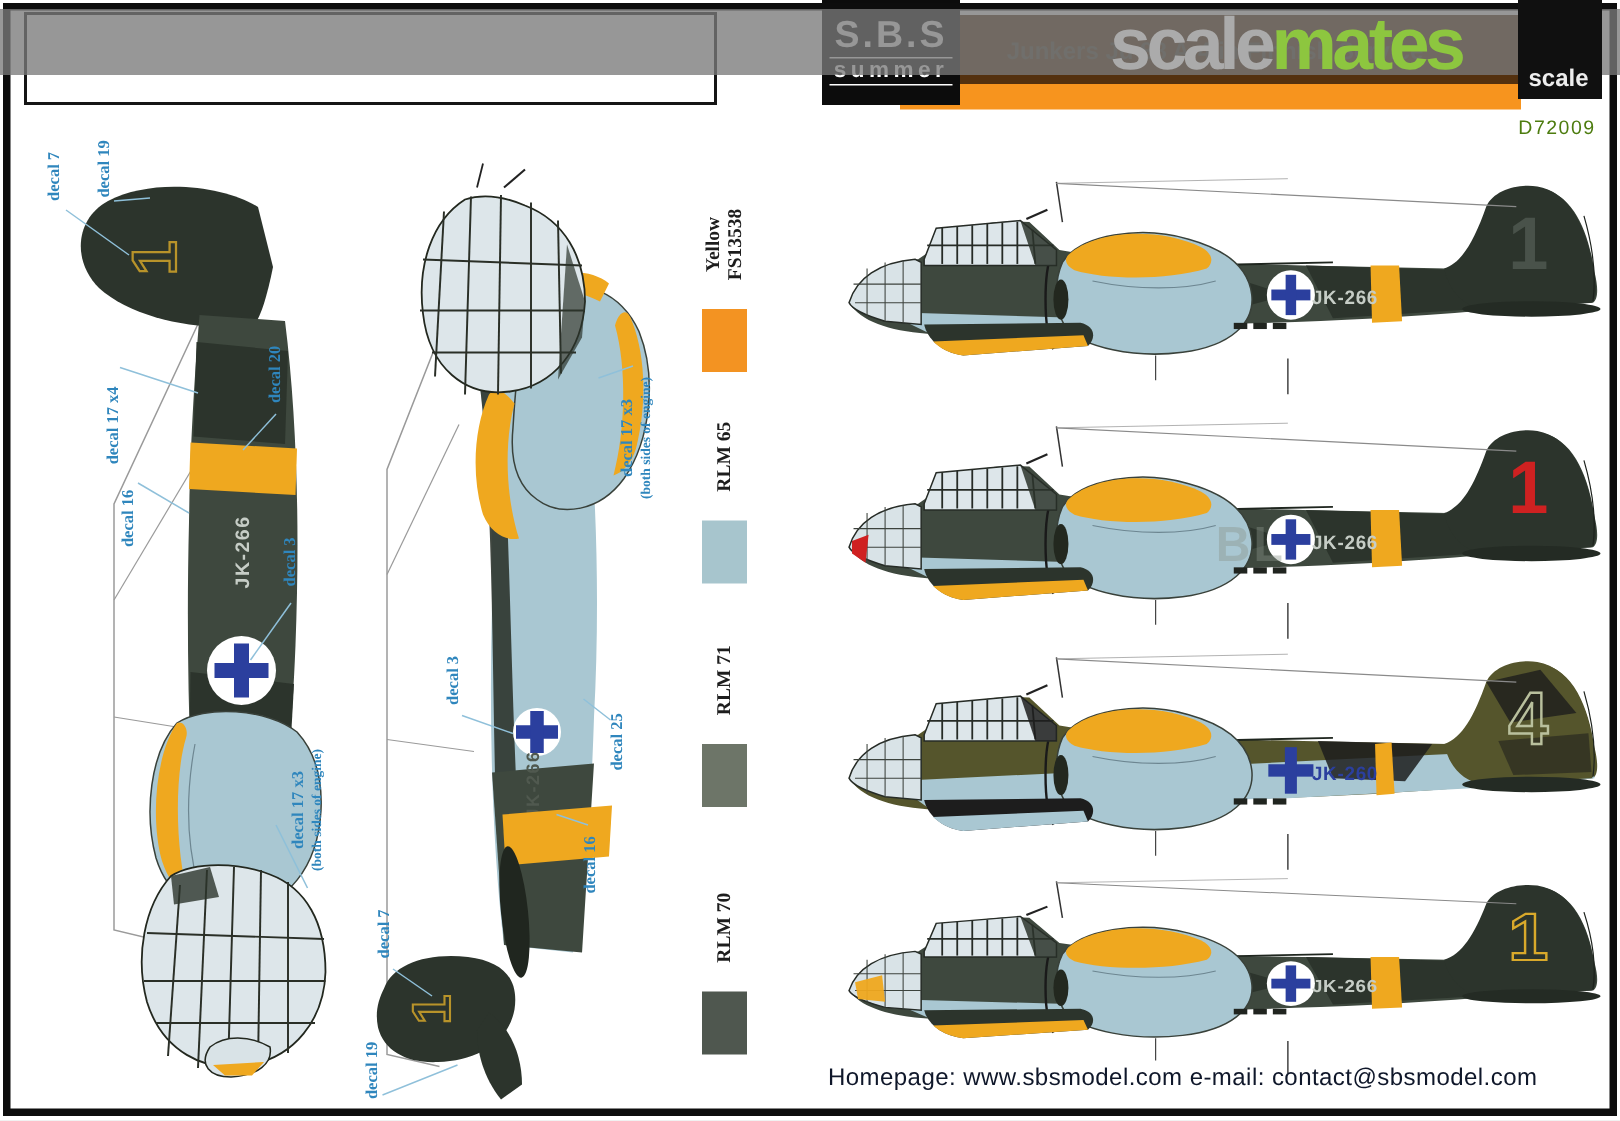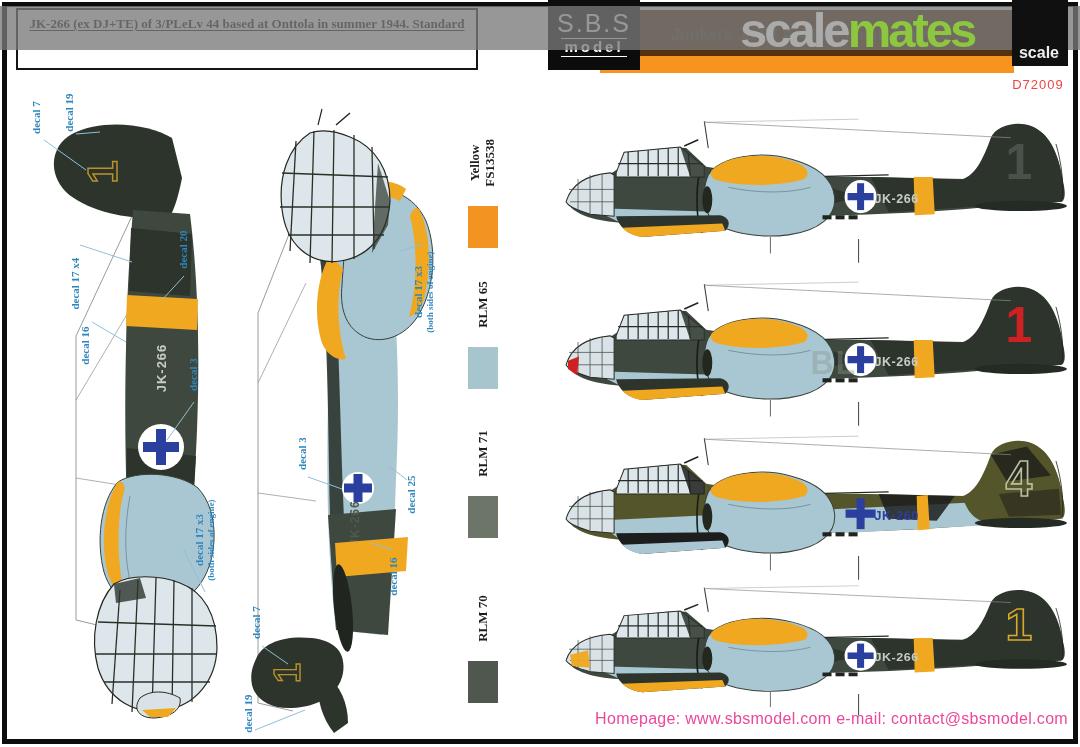--- a/index.html
+++ b/index.html
@@ -9,63 +9,62 @@
          pointer-events:none;z-index:40;}
   
   .note-box{position:absolute;left:16px;top:8px;width:462px;height:62px;border:2.5px solid #151515;
             background:#fff;z-index:30;text-align:center;padding-top:5px;box-sizing:border-box;}
   .note-line{font:bold 13px "Liberation Serif",serif;color:#1c1c1c;line-height:1.42;
              text-decoration:underline;text-underline-offset:2px;}
   .band-brown{position:absolute;left:600px;top:10px;width:414px;height:46px;z-index:29;}
   .band-orange{position:absolute;left:600px;top:56px;width:414px;height:17px;z-index:29;}
   .sbs-box{position:absolute;left:548px;top:0px;width:92px;height:70px;background:#0c0c0c;z-index:31;
            text-align:center;color:#fff;font-family:"Liberation Sans",sans-serif;}
-  .sbs-top{font-weight:normal;font-size:25px;letter-spacing:2px;margin-top:9px;}
+  .sbs-top{font-weight:bold;font-size:25px;letter-spacing:2px;margin-top:9px;}
   .sbs-bottom{font-weight:bold;font-size:15px;letter-spacing:3px;border-top:1.5px solid #fff;
               border-bottom:1.5px solid #fff;display:inline-block;padding:0 3px;line-height:1.1;}
   .sheet-title{position:absolute;left:615px;top:26px;width:390px;text-align:center;z-index:30;
                font:bold 16px "Liberation Sans",sans-serif;color:#4d4d40;opacity:.92;}
   .watermark-bar{position:absolute;left:0;top:6px;width:1080px;height:44px;z-index:50;
                  background:rgba(122,122,122,0.78);}
   .wm-badge{position:absolute;left:1012px;top:0;width:56px;height:66px;background:#101010;z-index:52;}
   .wm-text{position:absolute;left:740px;top:2px;z-index:55;font-family:"Liberation Sans",sans-serif;
            font-weight:bold;font-size:49px;letter-spacing:-3px;white-space:nowrap;}
   .wm-badge-label{position:absolute;left:1014px;top:44px;width:50px;text-align:center;z-index:56;
                   font:bold 16px "Liberation Sans",sans-serif;color:#ededed;}
   .product-code{position:absolute;left:1008px;top:77px;width:60px;text-align:center;z-index:45;
-                font:13px "Liberation Sans",sans-serif;color:#ef4444;letter-spacing:1px;}
+                font:13px "Liberation Sans",sans-serif;color:#4d7c0f;letter-spacing:1px;}
   
   .chip{position:absolute;left:468px;width:30px;height:42px;z-index:3;}
   .plabel{position:absolute;transform:rotate(-90deg);text-align:center;white-space:nowrap;z-index:3;
           font:bold 13px "Liberation Serif",serif;color:#1d1d1d;line-height:1.15;}
   
   .vlabel{position:absolute;transform:rotate(-90deg);text-align:center;white-space:nowrap;z-index:7;
           font:bold 11px "Liberation Serif",serif;color:#2f86bd;line-height:1.2;}
   .vlabel .sub{font-size:9px;font-weight:bold;display:block;}
   #overlay{position:absolute;left:0;top:0;z-index:6;pointer-events:none;}
   .view-svg{position:absolute;z-index:2;}
   .prof{position:absolute;left:558px;width:516px;z-index:2;}
-  .footer{position:absolute;left:552px;top:710px;width:516px;text-align:right;z-index:8;
-          font:16px "Liberation Sans",sans-serif;color:#ec4899;letter-spacing:.3px;}
+  .footer{position:absolute;left:552px;top:710px;width:516px;text-align:left;z-index:8;
+          font:16px "Liberation Sans",sans-serif;color:#0f172a;letter-spacing:.3px;}
 </style>
 </head>
 <body>
 
 <div class="sheet" style="--green-base: #3e483e; --green-dark: #2c342c; --blue65: #a9c7d2; --yellow: #efa81f; --canopy: #dde6ea; --roundel: #2b3f9e;">
 
   <div class="band-brown" id="band-brown" style="background: rgb(84, 49, 15);"></div>
   <div class="band-orange" id="band-orange" style="background: rgb(247, 148, 30);"></div>
 
   <div class="note-box">
-    <div class="note-line">JK-266 (ex DJ+TE) of 3/PLeLv 44 based at Onttola in summer 1944. Standard</div>
   </div>
 
   <div class="sbs-box">
     <div class="sbs-top">S.B.S</div>
-    <div class="sbs-bottom">model</div>
+    <div class="sbs-bottom">summer</div>
   </div>
 
   <div class="sheet-title">Junkers Ju 88 A-4 in Finnish Service</div>
 
   <div class="watermark-bar"></div>
   <div class="wm-badge"></div>
   <div class="wm-text">
     <span id="wm-gray" style="color: rgb(171, 171, 171);">scale</span><span id="wm-green" style="color: rgb(141, 198, 63);">mates</span>
   </div>
   <div class="wm-badge-label">scale</div>

